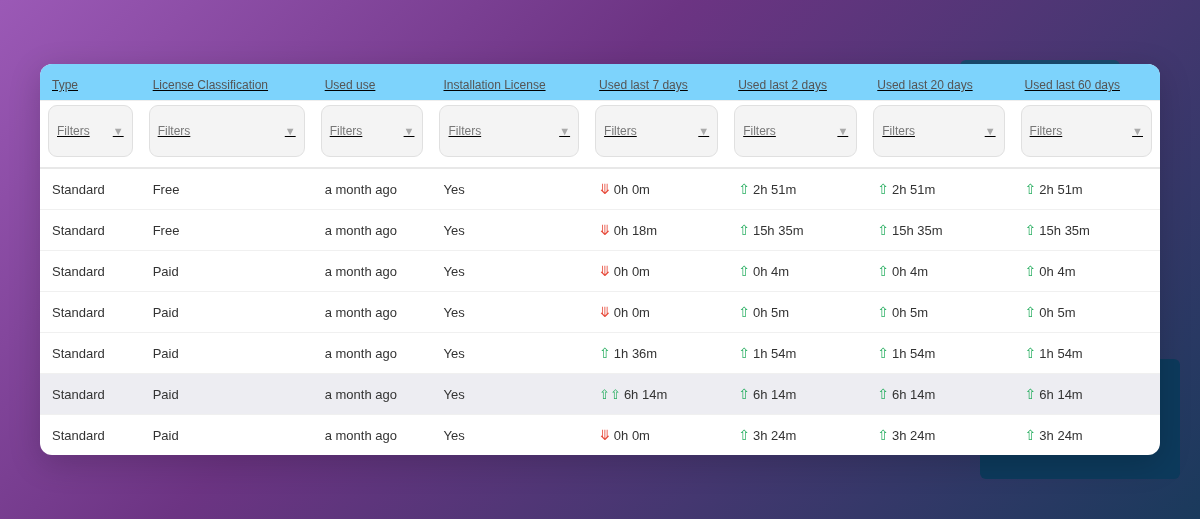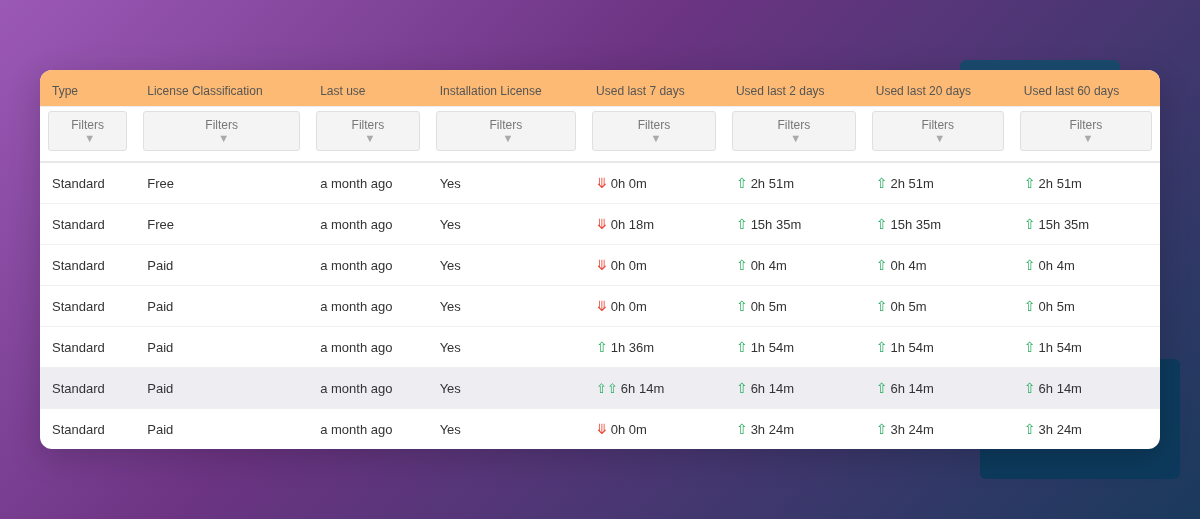--- a/index.html
+++ b/index.html
@@ -44,48 +44,48 @@
       max-height: 490px;
       overflow: hidden;
       position: relative;
       z-index: 2;
     }
     table {
       width: 100%;
       border-collapse: collapse;
     }
     thead tr {
-      background: #fdba74;
+      background: #7dd3fc;
+      text-decoration: underline;
     }
     thead th {
       padding: 14px 12px 8px 12px;
       text-align: left;
       color: #555;
       font-weight: 500;
       font-size: 12px;
       border-bottom: 1px solid #eee;
     }
     .filter-row th {
       padding: 4px 8px 10px 8px;
       background: #fff;
       border-bottom: 2px solid #e8e8e8;
     }
     .filter-btn {
       display: flex;
       align-items: center;
       justify-content: space-between;
       background: #f4f4f4;
       border: 1px solid #e0e0e0;
-      border-radius: 3px;
-      padding: 6px 8px;
+      border-radius: 9px;
+      padding: 18px 8px;
       color: #777;
       font-size: 12px;
       cursor: pointer;
       width: 100%;
-      flex-direction: column;
     }
     .filter-icon {
       color: #aaa;
       font-size: 11px;
       margin-left: 4px;
     }
     tbody tr {
       border-bottom: 1px solid #f0f0f0;
       padding-left: 23px;
     }
@@ -125,21 +125,21 @@
 
 <div class="bg-shape-teal"></div>
 <div class="bg-shape-blue"></div>
 
 <div class="card">
   <table>
     <thead>
       <tr>
         <th>Type</th>
         <th>License Classification</th>
-        <th>Last use</th>
+        <th>Used use</th>
         <th>Installation License</th>
         <th>Used last 7 days</th>
         <th>Used last 2 days</th>
         <th>Used last 20 days</th>
         <th>Used last 60 days</th>
       </tr>
       <tr class="filter-row">
         <th>
           <button class="filter-btn">
             <span>Filters</span>

